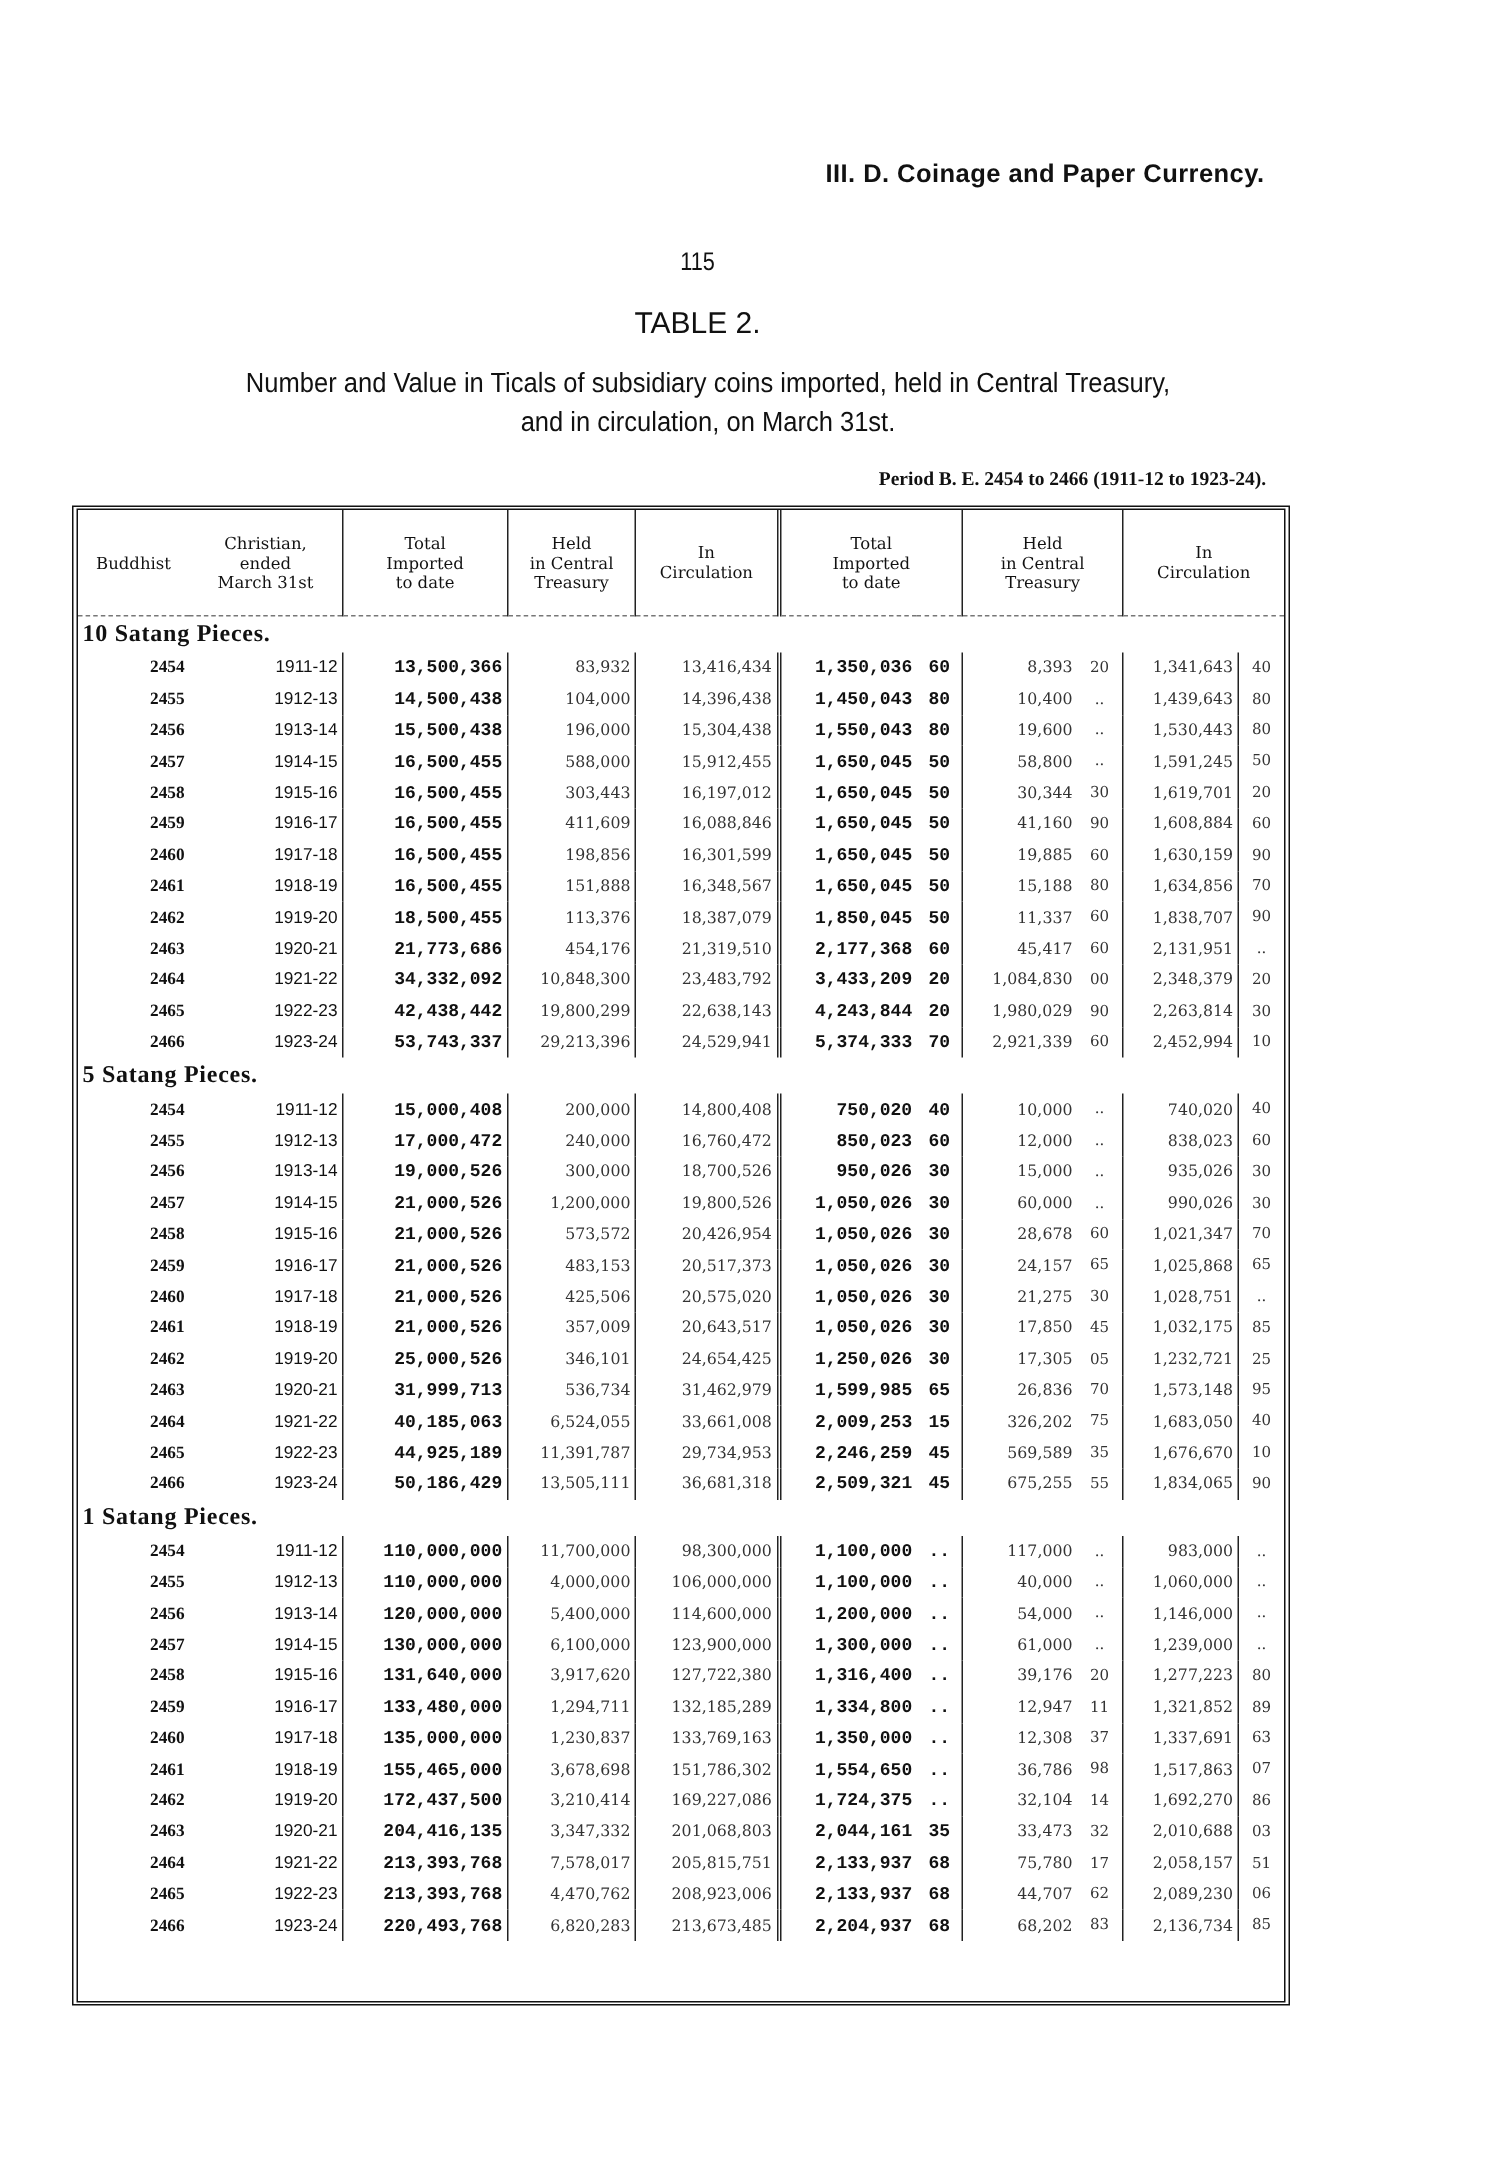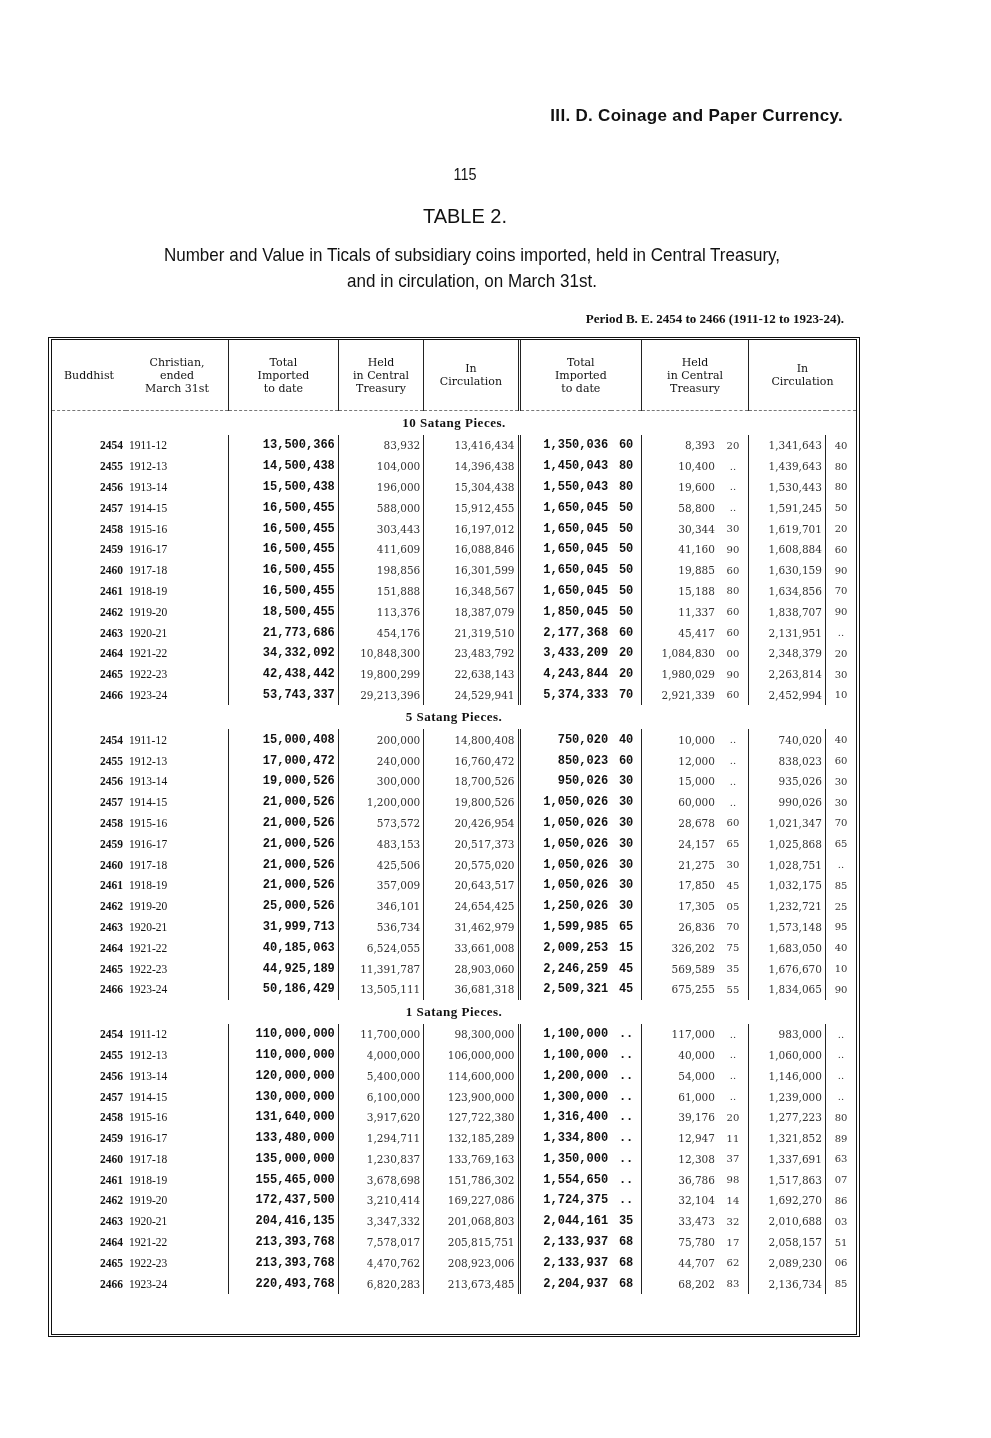--- a/index.html
+++ b/index.html
@@ -10,28 +10,28 @@
   .caption { position:absolute; top:242px; left:62px; width:820px; text-align:center; font-family:"Liberation Sans", sans-serif; font-size:18.5px; line-height:26px; transform:scaleX(0.92); transform-origin:center; }
   .period { position:absolute; top:311px; right:147px; font-family:"Liberation Serif", serif; font-weight:bold; font-size:13px; }
   .frame { position:absolute; left:48px; top:337px; width:812px; height:1000px; border:3px double #111; border-left:4px double #111; border-right:4px double #111; box-sizing:border-box; }
   table { position:absolute; left:52px; top:340px; width:804px; border-collapse:collapse; font-size:11.5px; }
   th { font-weight:normal; font-family:"DejaVu Serif", serif; font-size:11px; line-height:13px; padding:2px; }
   .grp th { font-variant:small-caps; font-size:11px; height:22px; border-bottom:1px dashed #777; }
   .sub th { height:66px; border-bottom:1px dashed #777; font-variant:normal; }
   .sc { font-variant:small-caps; }
   td { height:20.8px; padding:0 3px; white-space:nowrap; }
   .yr { font-family:"Liberation Serif", serif; font-weight:bold; text-align:right; width:68px; }
-  .xt { font-family:Liberation Serif, serif; text-align:left; width:96px; }
+  .xt { font-family:Liberation Sans, sans-serif; text-align:right; width:96px; }
   .bold { font-family:"Liberation Mono", monospace; font-weight:bold; text-align:right; font-size:12px; }
   .old { font-family:"DejaVu Serif", serif; text-align:right; font-size:10.5px; color:#333; }
   .cts { font-family:"DejaVu Serif", serif; text-align:center; font-size:10px; width:24px; color:#333; }
   .ctsb { font-family:"Liberation Mono", monospace; font-weight:bold; text-align:center; font-size:12px; width:24px; }
   .vl { border-left:1px solid #222; }
   .vl2 { border-left:3px double #222; }
-  .sect td { height:24px; text-align:center; font-family:"Liberation Serif", serif; font-weight:900; font-size:13px; letter-spacing:0.5px; }
+  .sect td { height:24px; font-family:"Liberation Serif", serif; font-weight:900; font-size:16px; letter-spacing:0.5px; }
 </style>
 </head>
 <body>
 
 <div class="section-head">III. D. Coinage and Paper Currency.</div>
 <div class="page-num">115</div>
 <div class="table-title">TABLE 2.</div>
 <div class="caption">
   <div>Number and Value in Ticals of subsidiary coins imported, held in Central Treasury,</div>
   <div>and in circulation, on March 31st.</div>
@@ -396,21 +396,21 @@
         <td class="old vl">326,202</td>
         <td class="cts">75</td>
         <td class="old vl">1,683,050</td>
         <td class="cts vl">40</td>
       </tr>
       <tr>
         <td class="yr">2465</td>
         <td class="xt">1922-23</td>
         <td class="bold vl">44,925,189</td>
         <td class="old vl">11,391,787</td>
-        <td class="old vl">28,903,060</td>
+        <td class="old vl">29,734,953</td>
         <td class="bold vl2">2,246,259</td>
         <td class="ctsb">45</td>
         <td class="old vl">569,589</td>
         <td class="cts">35</td>
         <td class="old vl">1,676,670</td>
         <td class="cts vl">10</td>
       </tr>
       <tr>
         <td class="yr">2466</td>
         <td class="xt">1923-24</td>

